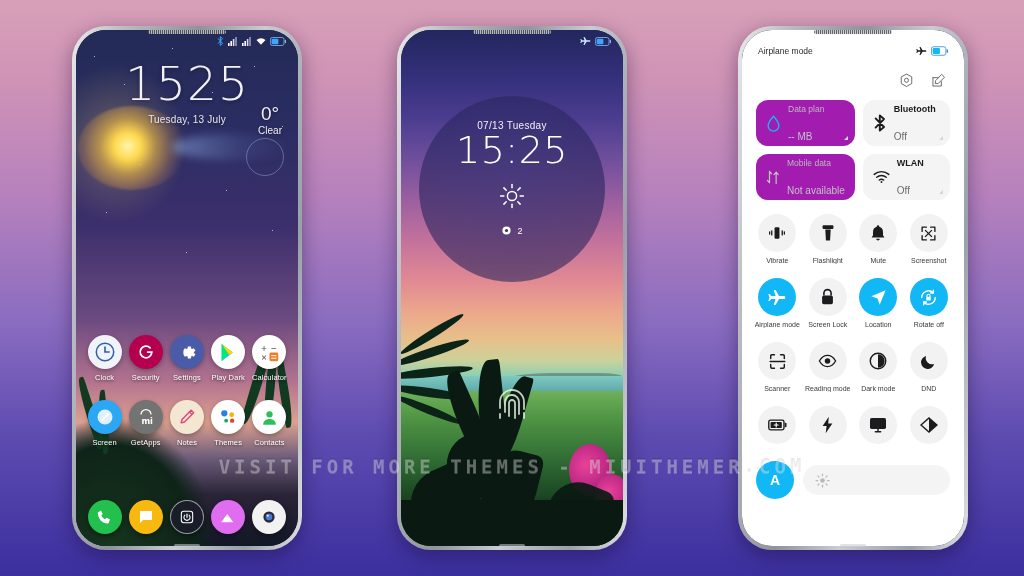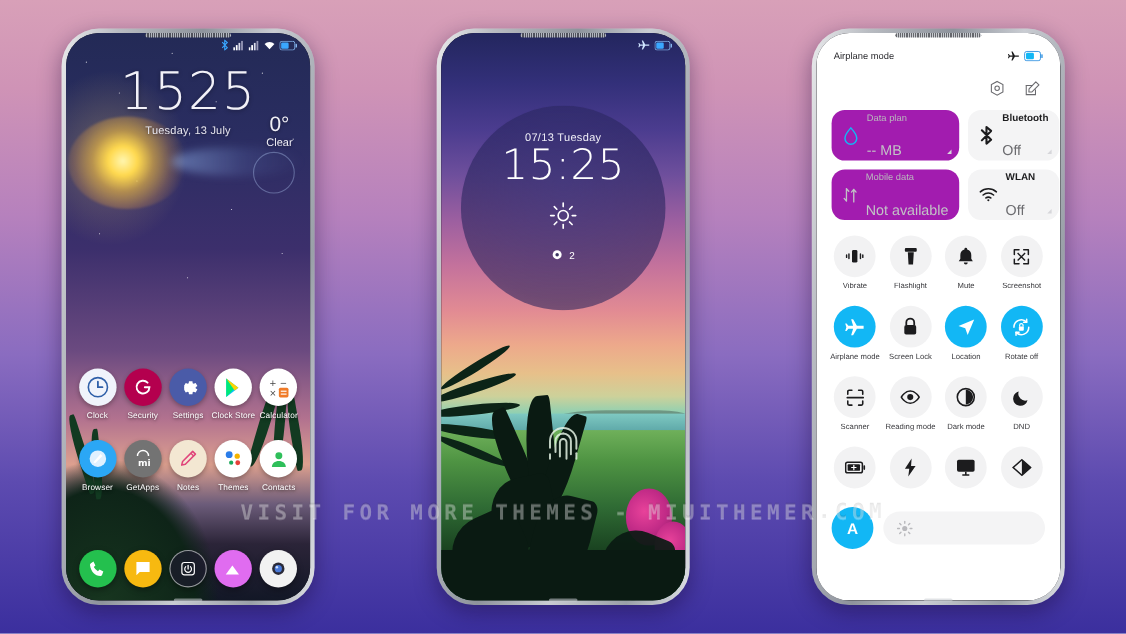--- a/index.html
+++ b/index.html
@@ -26,21 +26,21 @@
     position:absolute; top:4px; left:50%; transform:translateX(-50%);
     width:78px; height:4px; border-radius:2px; z-index:9;
     background:repeating-linear-gradient(90deg,#54565c 0 1px,#c3c6cb 1px 2px);
     opacity:.9;
   }
   .chinbar {
     position:absolute; bottom:3px; left:50%; transform:translateX(-50%);
     width:26px; height:3px; border-radius:2px; background:#c9ccd2; opacity:.55; z-index:9;
   }
 
-  #phone1 { left:56px; }
+  #phone1 { left:72px; }
   #phone2 { left:397px; }
   #phone3 { left:738px; }
 
   
   .wp-night {
     position:absolute; inset:0;
     background:
       radial-gradient(ellipse 46% 22% at 18% 22%, rgba(255,214,110,.30), rgba(255,214,110,0) 70%),
       linear-gradient(180deg,#232a56 0%,#2a2d61 18%,#3c2f6c 38%,#6b4a80 56%,#b2728f 68%,#dda08f 76%,#6c5c7a 83%,#2b2438 90%,#121726 100%);
   }
@@ -157,21 +157,21 @@
   .cards { display:flex; gap:8px; padding:8px 14px 0; }
   .card-col { flex:1; display:flex; flex-direction:column; gap:8px; }
   .card {
     background:#f4f4f5; border-radius:12px; padding:10px 10px;
     display:flex; align-items:center; gap:7px; height:46px; position:relative;
   }
   .card.ghost { background:#a21caf; }
   .card-txt { min-width:0; }
   .card-title { font-size:9px; font-weight:700; color:#1c1c1e; line-height:1.25; white-space:nowrap; }
   .card-title.muted { color:#b9b9bd; font-weight:400; font-size:8.5px; }
-  .card-sub { font-size:13px; color:#6c6c70; margin-top:16px; white-space:nowrap; }
+  .card-sub { font-size:10px; color:#6c6c70; margin-top:16px; white-space:nowrap; }
   .card-sub.muted { color:#c2c2c6; }
   .card-corner {
     position:absolute; right:7px; bottom:6px; width:0; height:0;
     border-left:4px solid transparent; border-bottom:4px solid #d6d6da;
   }
   .toggles { padding:14px 10px 0; }
   .tg-row { display:flex; justify-content:space-between; margin-bottom:14px; }
   .tg { width:52px; text-align:center; }
   .tg-ic {
     width:38px; height:38px; border-radius:50%; margin:0 auto 5px;
@@ -298,21 +298,21 @@
           <div class="app">
             <div class="app-ic" style="background:#fff;">
               <svg width="17" height="19" viewBox="0 0 20 22">
                 <path d="M2 1 L15 11 L2 21 Z" fill="#00c8ff"></path>
                 <path d="M2 1 L15 11 L2 21 Z" fill="none"></path>
                 <path d="M2 1 L11.5 11 L2 21 Z" fill="#00e878"></path>
                 <path d="M2 1 L15 11 L11 14 Z" fill="#ffd400"></path>
                 <path d="M11 14 L15 11 L2 21 Z" fill="#ff3a44"></path>
               </svg>
             </div>
-            <div class="app-lbl">Clock Store</div>
+            <div class="app-lbl">Play Dark</div>
           </div>
           <div class="app">
             <div class="app-ic" style="background:#fff;">
               <svg width="21" height="21" viewBox="0 0 24 24">
                 <text x="2" y="10" font-size="9" fill="#444" font-family="DejaVu Sans">+</text>
                 <text x="13" y="10" font-size="9" fill="#444" font-family="DejaVu Sans">−</text>
                 <text x="2" y="21" font-size="9" fill="#444" font-family="DejaVu Sans">×</text>
                 <rect x="12" y="12" width="10" height="10" rx="1.6" fill="#f07b28"></rect>
                 <rect x="14" y="15" width="6" height="1.2" fill="#fff"></rect>
                   <rect x="14" y="18" width="6" height="1.2" fill="#fff"></rect>
@@ -323,21 +323,21 @@
         </div>
 
         <div class="app-row">
           <div class="app">
             <div class="app-ic" style="background:#2ba7f5;">
               <svg width="20" height="20" viewBox="0 0 24 24">
                   <circle cx="12" cy="12" r="9" fill="#dff1ff"></circle>
                   <path d="M7 16 L15 7 L17 9 L9 17 Z" fill="#fff"></path>
                 </svg>
             </div>
-            <div class="app-lbl">Browser</div>
+            <div class="app-lbl">Screen</div>
           </div>
           <div class="app">
             <div class="app-ic" style="background:#737373;">
               <svg width="20" height="20" viewBox="0 0 24 24">
                   <path d="M6 9a6 6 0 0 1 12 0" fill="none" stroke="#fff" stroke-width="1.5"></path>
                   <text x="6.5" y="20" font-size="10" fill="#fff" font-family="DejaVu Sans" font-weight="bold">mi</text>
                 </svg>
             </div>
             <div class="app-lbl">GetApps</div>
           </div>

